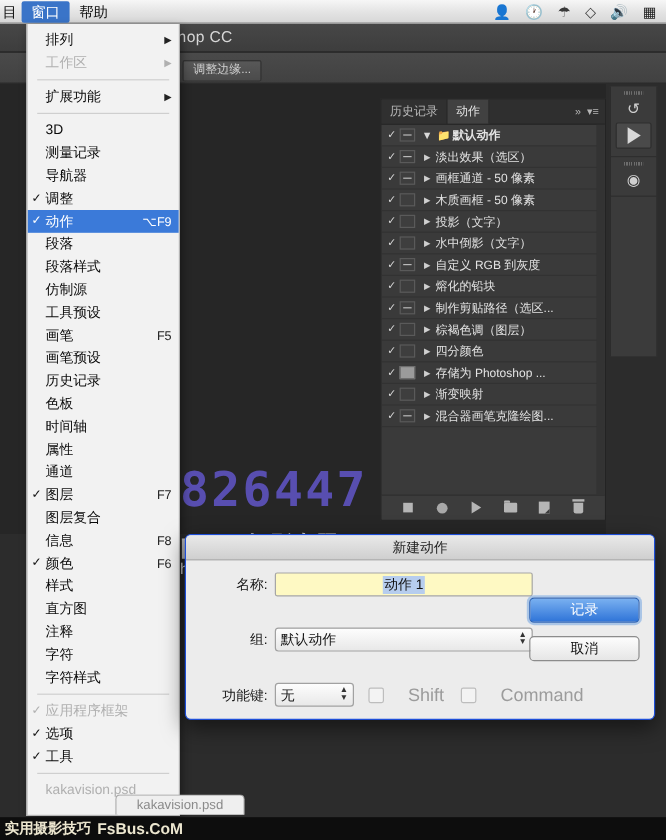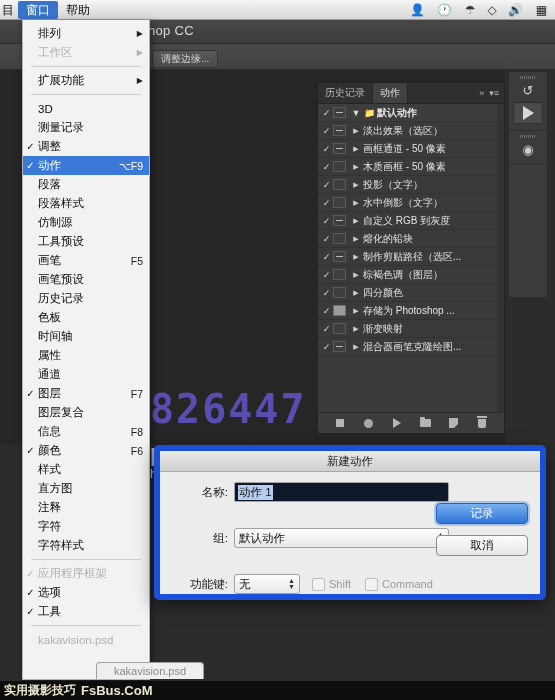--- a/index.html
+++ b/index.html
@@ -173,57 +173,57 @@
   .mi .acc { font-size: 10.5px; color: #222; margin-left: 12px; }
   .mi .arrow { font-size: 8px; color: #222; margin-left: 8px; }
   .mi.sel { background: #3b7ad9; color: #fff; }
   .mi.sel .tick, .mi.sel .acc, .mi.sel .arrow { color: #fff; }
   .mi.dim, .mi.dim .tick, .mi.dim .arrow { color: #b0b0b0; }
   .msep { height: 1px; background: #cfcfcf; margin: 4px 8px; }
 
   
   .dlg {
     position: absolute; left: 154px; top: 445px; width: 392px; height: 155px;
-    background: #ececec; border: 6px solid #1d4ed8; border-radius: 5px;
+    background: #ececec; border: 1px solid #1d4ed8; border-radius: 5px;
     box-shadow: 0 6px 18px rgba(0,0,0,.5);
     overflow: hidden;
   }
   .dlg-title {
     height: 21px; background: linear-gradient(to bottom,#e9e9e9,#cfcfcf);
     border-bottom: 1px solid #a9a9a9;
     display: flex; align-items: center; justify-content: center;
     font-size: 11.5px; color: #222;
   }
   .dlg-body { padding: 10px 12px 0 12px; position: relative; }
   .frow { display: flex; align-items: center; margin-bottom: 26px; }
   .flabel { width: 62px; text-align: right; font-size: 11.5px; color: #161616; padding-right: 6px; }
   .tfield {
-    width: 215px; height: 20px; background: #0f172a; border: 1px solid #a6a6a6;
+    width: 215px; height: 20px; background: #fef9c3; border: 1px solid #a6a6a6;
     border-radius: 2px; font-size: 11.5px; color: #111;
-    display: flex; align-items: center; padding: 0 3px;
+    display: flex; align-items: center; padding: 0 3px; justify-content: center;
   }
   .tfield .selt { background: #b6cdee; padding: 0 1px; }
   .sel-ctl {
     height: 20px; background: linear-gradient(to bottom,#fdfdfd,#e8e8e8);
     border: 1px solid #a1a1a1; border-radius: 3px;
     font-size: 11.5px; color: #111;
     display: flex; align-items: center; padding: 0 4px; position: relative;
   }
   .sel-ctl .stepper {
     position: absolute; right: 4px; top: 3px; display: flex; flex-direction: column;
     line-height: 6px; font-size: 7px; color: #333;
   }
   .sel-group { width: 215px; }
   .sel-fn { width: 66px; margin-right: 12px; }
   .sel-color { width: 215px; }
   .sel-color .swatch {
     width: 13px; height: 11px; border: 1px solid #8d8d8d; background: #fff;
     margin-right: 5px; font-size: 8px; display:flex;align-items:center;justify-content:center;color:#333;
   }
-  .cb { display: flex; align-items: center; margin-right: 14px; font-size: 11px; color: #9c9c9c; }
+  .cb { display: flex; align-items: center; margin-right: 14px; font-size: 15px; color: #9c9c9c; gap: 16px; }
   .cb .box {
     width: 13px; height: 13px; background: #f3f3f3; border: 1px solid #bdbdbd;
     border-radius: 2px; margin-right: 4px;
   }
   .btn {
     position: absolute; width: 92px; height: 21px; border-radius: 4px;
     font-size: 11.5px; display: flex; align-items: center; justify-content: center;
     border: 1px solid #8c8c8c; background: linear-gradient(to bottom,#fdfdfd,#e6e6e6); color: #111;
   }
   .btn.primary {
@@ -449,20 +449,24 @@
       <div class="msep"></div>
       <div class="mi">
         <span class="tick"></span>
         <span class="txt">3D</span>
       </div>
       <div class="mi">
         <span class="tick"></span>
         <span class="txt">测量记录</span>
       </div>
       <div class="mi">
+        <span class="tick"></span>
+        <span class="txt">导航器</span>
+      </div>
+      <div class="mi">
         <span class="tick">✓</span>
         <span class="txt">调整</span>
       </div>
       <div class="mi sel">
         <span class="tick">✓</span>
         <span class="txt">动作</span>
         <span class="acc">⌥F9</span>
       </div>
       <div class="mi">
         <span class="tick"></span>

